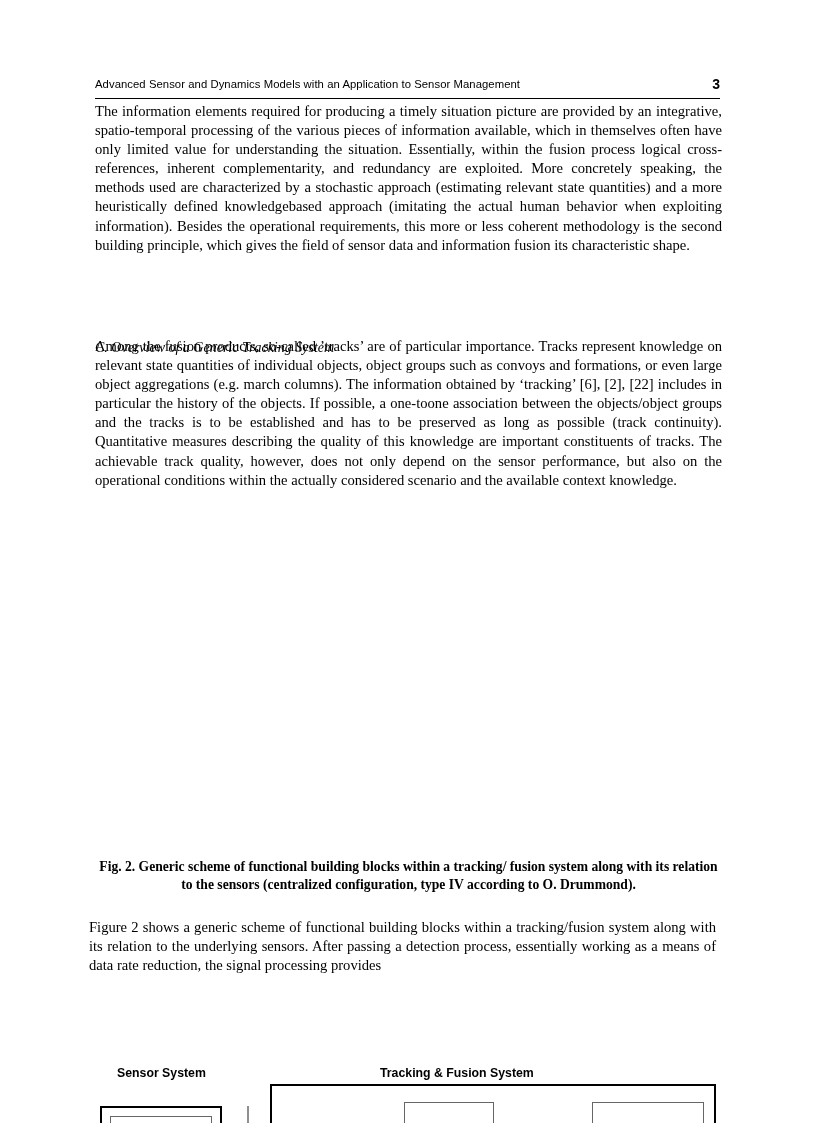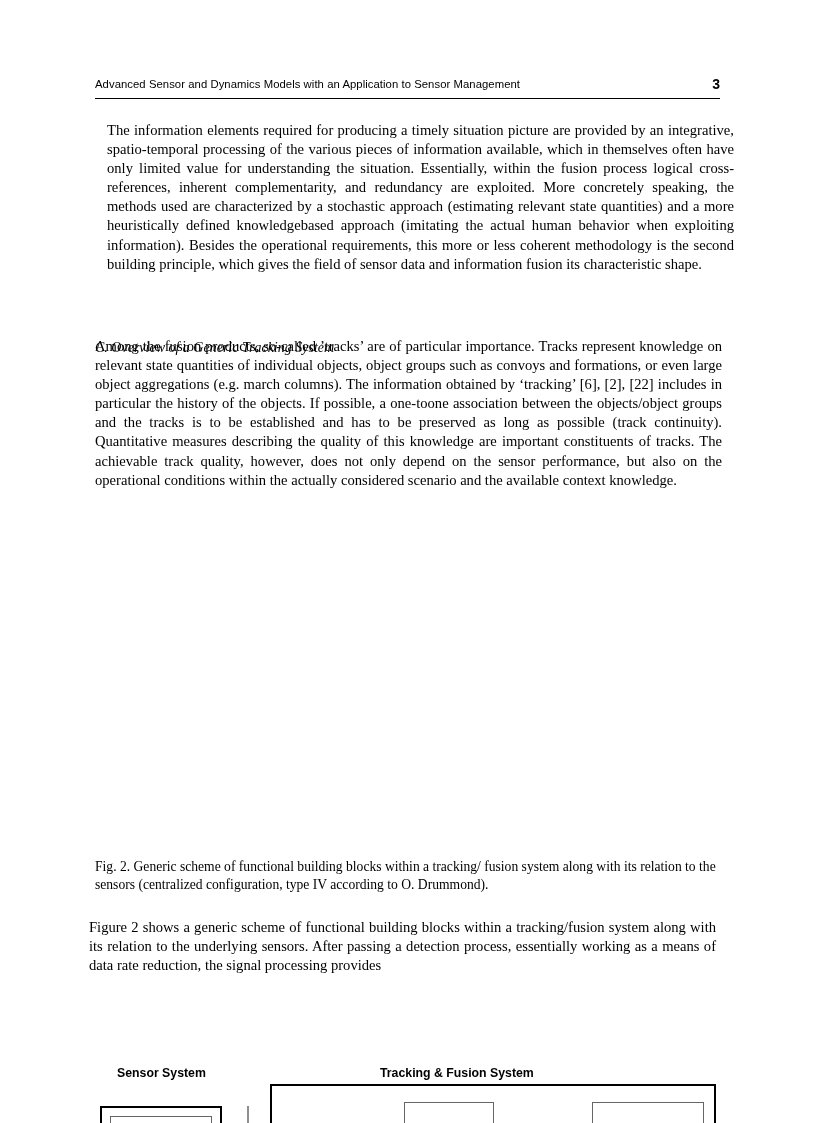--- a/index.html
+++ b/index.html
@@ -10,24 +10,24 @@
   .runhead{position:absolute;left:95px;top:78px;width:625px;height:24px;}
   .runhead .rh-title{position:absolute;left:0;top:0;font-family:"Liberation Sans",sans-serif;font-size:11.3px;letter-spacing:.005em;white-space:nowrap;}
   .runhead .rh-page{position:absolute;right:0;top:-2px;font-family:"Liberation Sans",sans-serif;font-size:14px;font-weight:700;}
   .runhead .rh-rule{position:absolute;left:0;right:0;top:20px;border-top:1.6px solid #000;}
 
   
   .para{position:absolute;text-align:justify;font-size:14.6px;line-height:19.1px;
         font-family:"Liberation Serif",serif;}
   .sechead{position:absolute;font-style:italic;font-size:14px;font-family:"Liberation Serif",serif;}
 
-  .p1{left:95px;top:121px;width:627px;margin-left:12px;}
+  .p1{left:95px;top:102px;width:627px;}
   .p2{left:95px;top:332px;width:627px;margin-top:8px;}
   .p3{left:95px;top:337px;width:627px;}
-  .p4{left:95px;top:858px;width:627px;font-size:13.6px;line-height:18.4px;text-align:left;}
+  .p4{left:95px;top:858px;width:627px;font-size:13.6px;line-height:18.4px;text-align:center;font-weight:bold;}
   .p5{left:89px;top:918px;width:627px;}
 
   
   .figure{position:absolute;left:0;top:528px;width:816px;height:330px;}
   .fig-el{position:absolute;box-sizing:border-box;}
 
   .lbl{position:absolute;font-family:"Liberation Sans",sans-serif;font-weight:700;
        font-size:11.5px;white-space:nowrap;}
 
   

